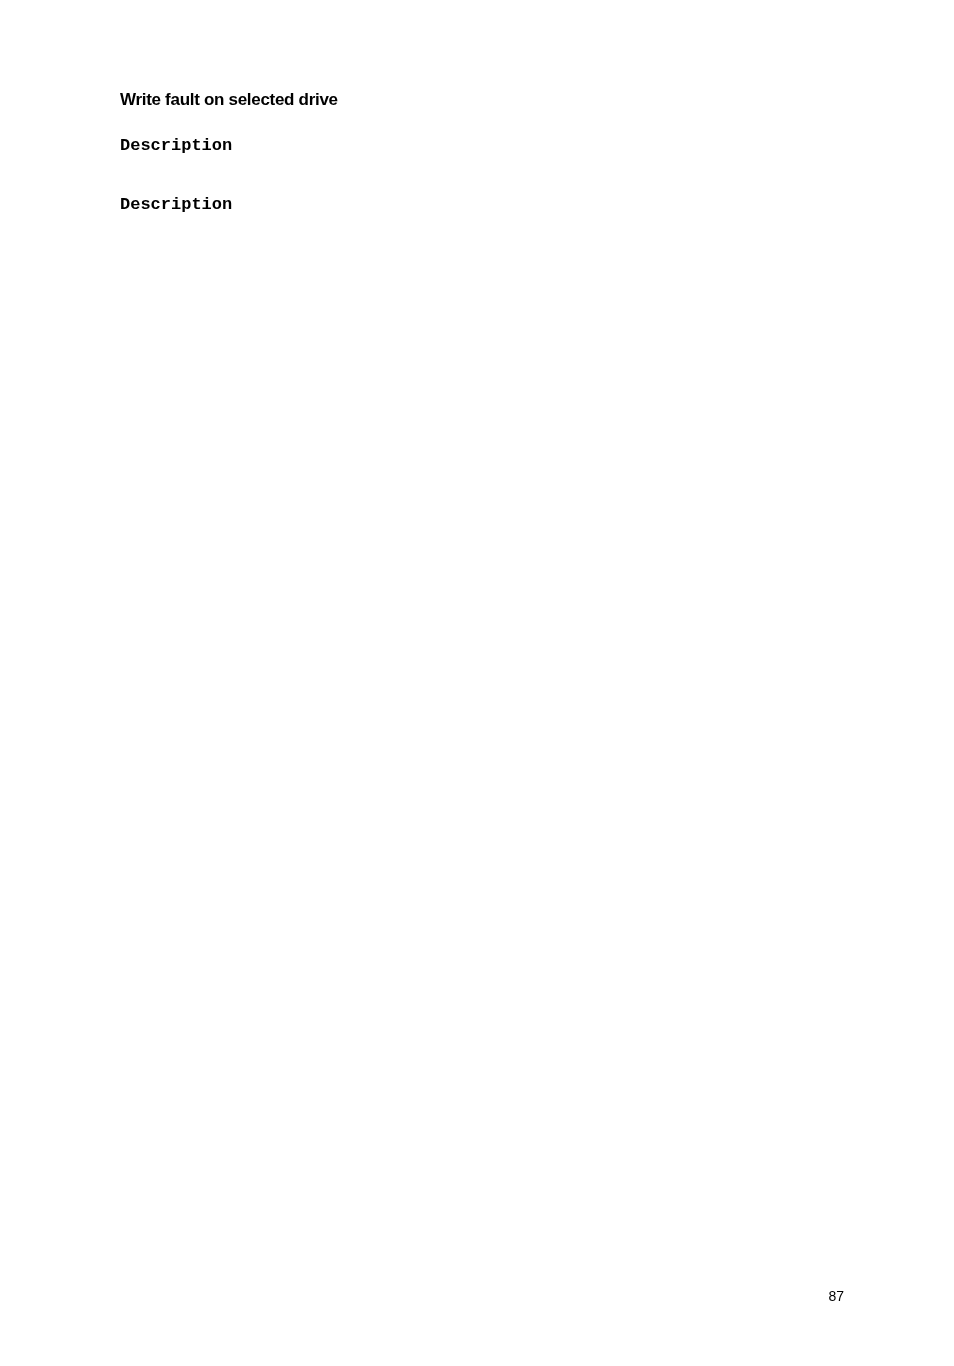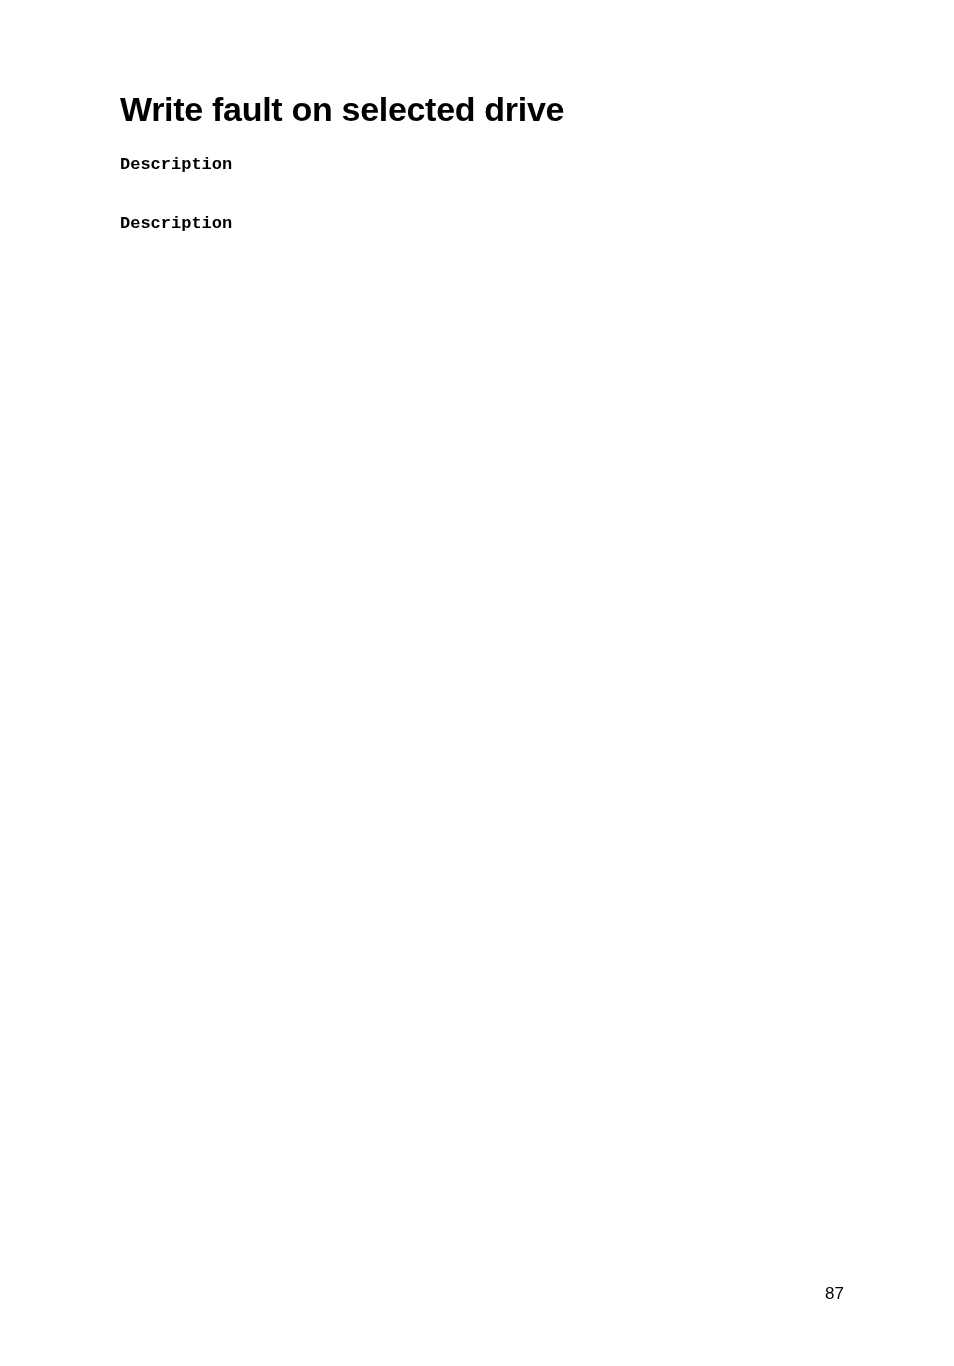--- a/index.html
+++ b/index.html
@@ -12,21 +12,21 @@
     height: 1366px;
     background: #ffffff;
     font-family: Arial, Helvetica, sans-serif;
     position: relative;
     color: #000000;
   }
   .page {
     padding: 90px 110px 0 120px;
   }
   .section-heading {
-    font-size: 34px;
+    font-size: 17px;
     font-weight: bold;
     margin-bottom: 26px;
     letter-spacing: -0.3px;
   }
   .desc-row {
     display: flex;
     align-items: flex-start;
     margin-bottom: 40px;
     font-family: Liberation Mono, monospace;
   }
@@ -45,21 +45,21 @@
   .section-2 .desc-label {
     width: 100px;
   }
   .section-2 .section-heading {
     margin-top: 10px;
   }
   .page-number {
     position: absolute;
     bottom: 62px;
     right: 110px;
-    font-size: 17px;
+    font-size: 14px;
     margin-left: 44px;
   }
 </style>
 </head>
 <body>
 
 <div class="page">
 
   <div class="section-1">
     <h2 class="section-heading">Write fault on selected drive</h2>

